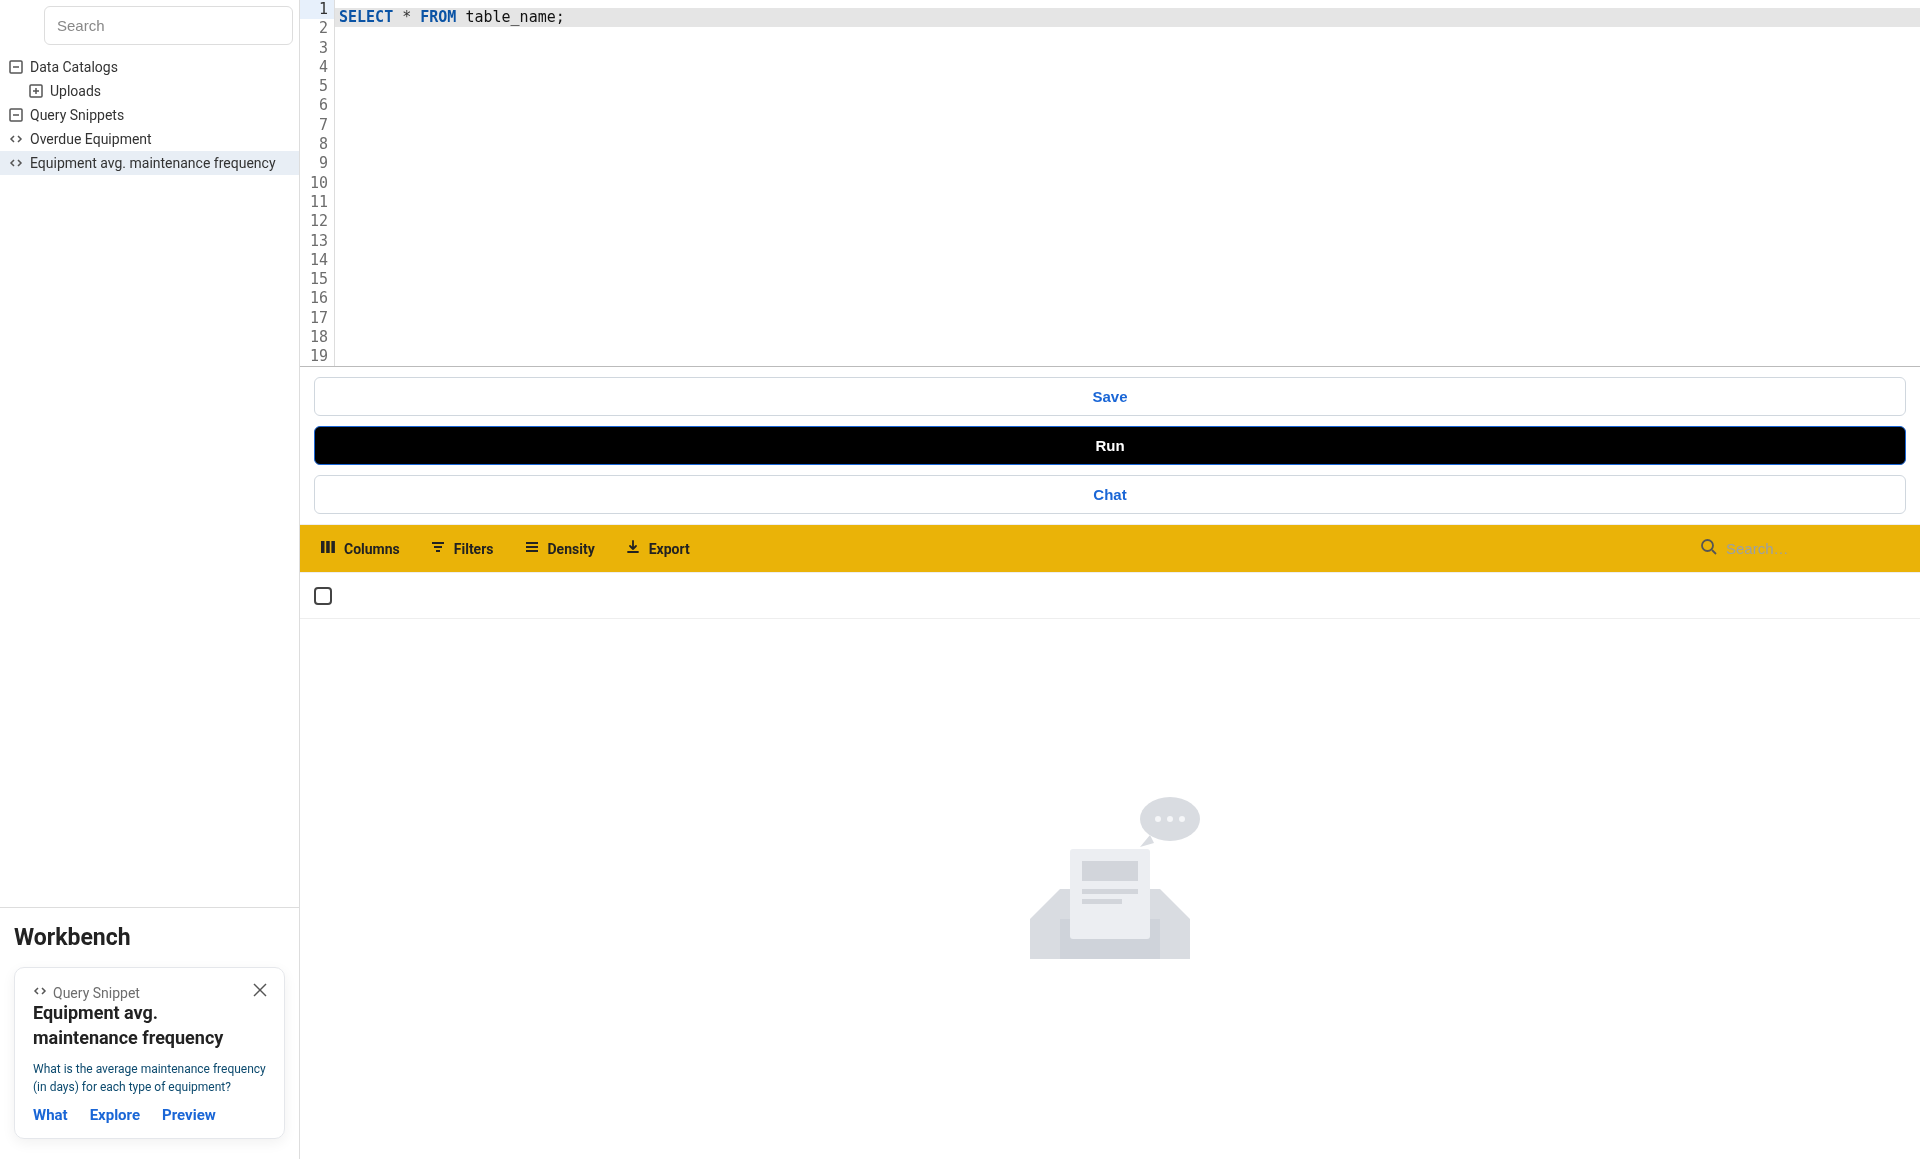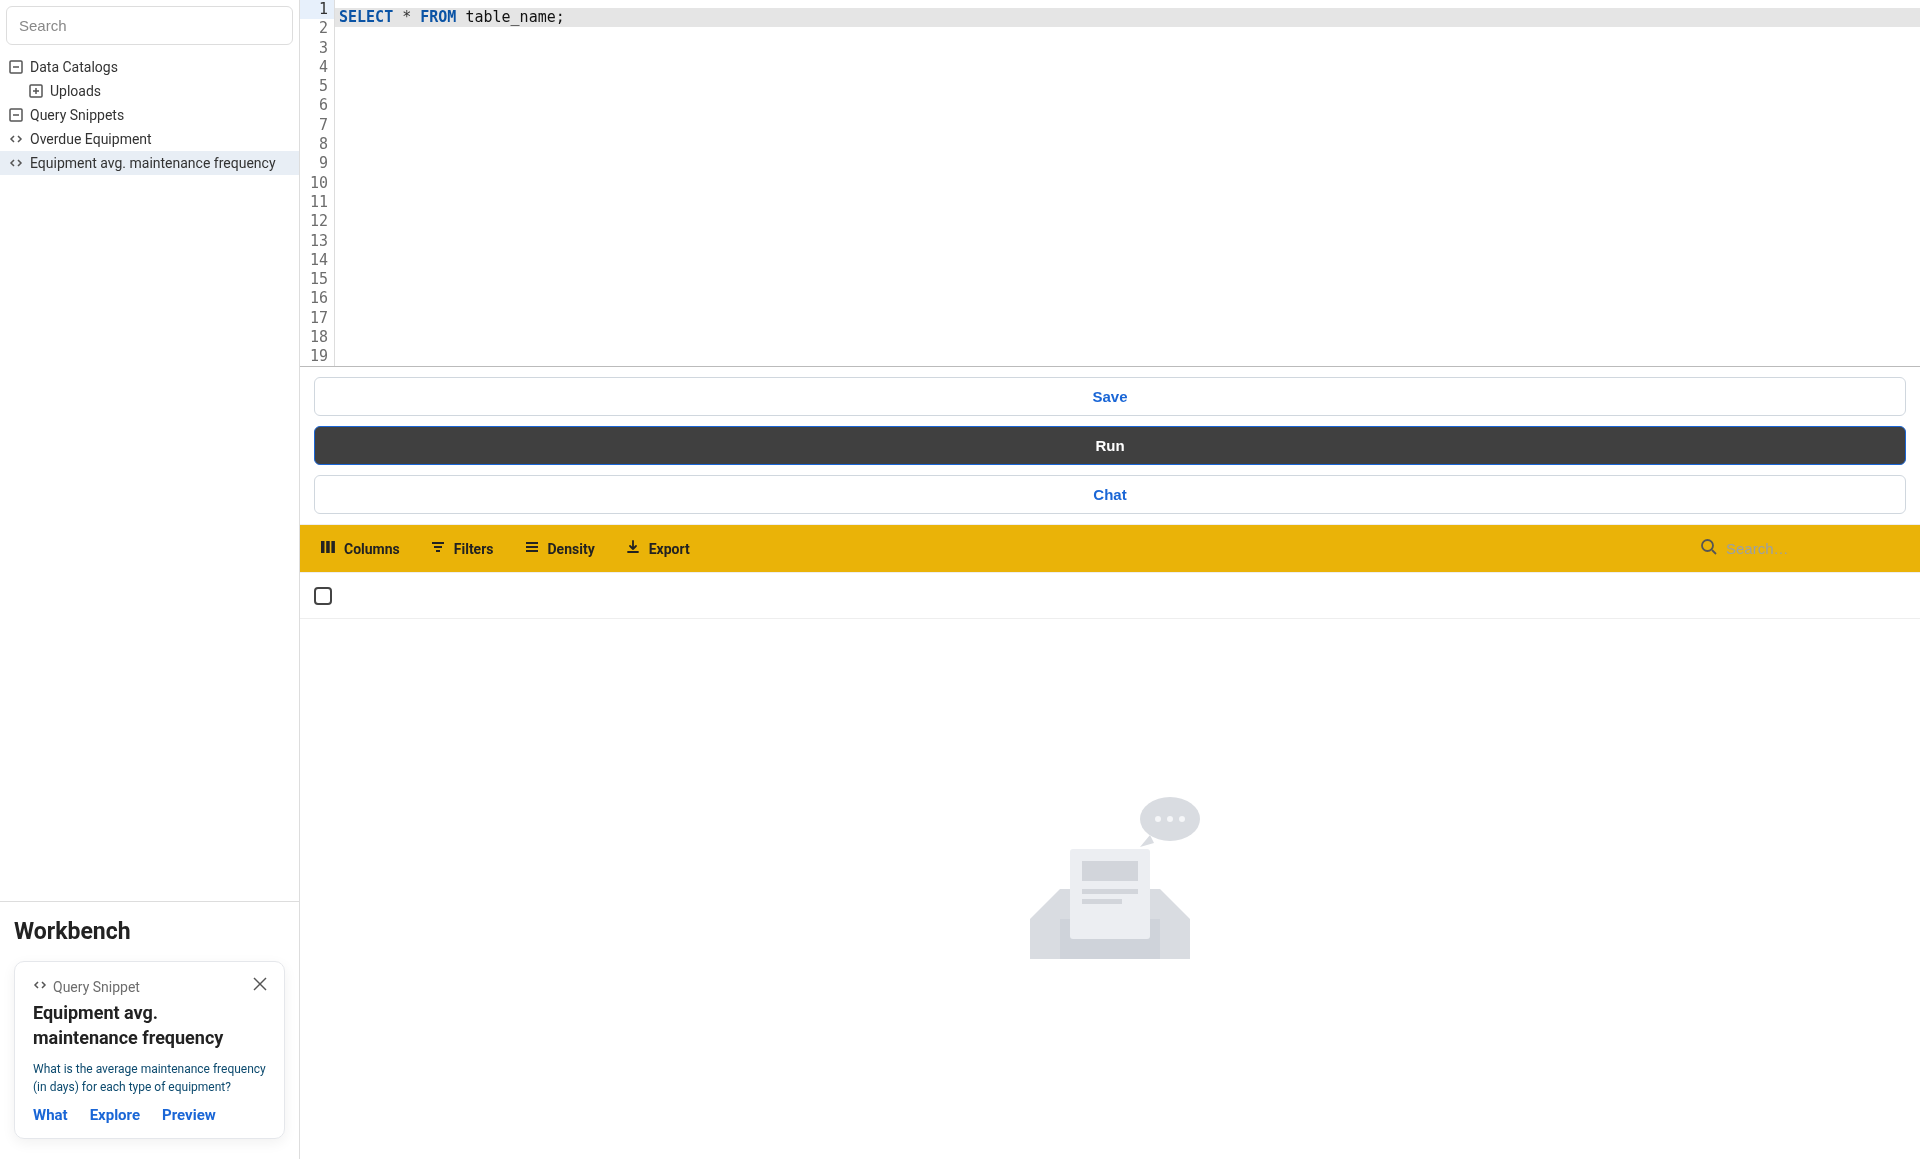--- a/index.html
+++ b/index.html
@@ -1,55 +1,55 @@
 <!DOCTYPE html>
 <html><head>
 <meta charset="utf-8">
 <style>
   * { box-sizing: border-box; margin: 0; padding: 0; }
   body { font-family: -apple-system, BlinkMacSystemFont, "Segoe UI", Roboto, Helvetica, Arial, sans-serif; font-size: 14px; color: #222; background: #fff; }
   .app { display: flex; height: 100vh; width: 100%; }
   .sidebar { width: 300px; min-width: 300px; display: flex; flex-direction: column; border-right: 1px solid #ddd; }
-  .sidebar-top { padding: 6px; }
+  .sidebar-top { padding: 6px; margin-left: 38px; }
   .search-box { width: 100%; border: 1px solid #ddd; border-radius: 6px; padding: 10px 12px; font-size: 15px; color: #333; }
   .search-box::placeholder { color: #888; }
   .tree { flex: 1; padding: 4px 0; overflow: auto; }
   .tree-row { display: flex; align-items: center; height: 24px; padding: 0 8px; cursor: pointer; font-size: 14px; color: #333; }
   .tree-row.selected { background: #e8eef5; }
   .tree-toggle { width: 16px; height: 16px; margin-right: 6px; display: flex; align-items: center; justify-content: center; }
   .tree-toggle svg, .tree-icon svg { display: block; }
   .tree-icon { width: 16px; height: 16px; margin-right: 6px; display: flex; align-items: center; justify-content: center; }
   .indent-1 { padding-left: 28px; }
   .indent-2 { }
   .sidebar-bottom { border-top: 1px solid #ddd; padding: 16px 14px 20px 14px; overflow: auto; }
   .workbench-title { font-size: 23px; font-weight: 700; margin-bottom: 16px; }
   .card { position: relative; border: 1px solid #e5e7eb; border-radius: 10px; padding: 16px 18px 14px 18px; box-shadow: 0 4px 14px rgba(0,0,0,.06); }
   .card-close { position: absolute; top: 8px; right: 10px; width: 28px; height: 28px; display: flex; align-items: center; justify-content: center; cursor: pointer; color: #555; font-size: 20px; }
-  .card-kicker { display: flex; align-items: center; gap: 6px; color: #6d6d6d; font-size: 14px; margin-bottom: 6px; }
+  .card-kicker { display: flex; align-items: center; gap: 6px; color: #6d6d6d; font-size: 14px; margin-bottom: 0; }
   .card-title { font-size: 18px; font-weight: 700; line-height: 1.35; margin-bottom: 10px; }
   .card-desc { font-size: 12px; color: #0c4a6e; line-height: 1.5; margin-bottom: 10px; }
   .card-actions { display: flex; gap: 22px; }
   .card-action { color: #1a66d6; font-weight: 700; font-size: 15px; cursor: pointer; }
 
   .main { flex: 1; display: flex; flex-direction: column; min-width: 0; }
   .editor-wrap { display: flex; height: 367px; border-bottom: 1px solid #bbb; }
   .gutter { width: 35px; background: #fff; border-right: 1px solid #ddd; text-align: right; color: #6d6d6d; font-family: Menlo, Consolas, monospace; font-size: 15px; line-height: 19.3px; padding-top: 0; }
   .gutter .ln { padding-right: 6px; }
   .gutter .ln.active { background: #e7f0fb; color: #333; }
   .code-area { flex: 1; font-family: Menlo, Consolas, monospace; font-size: 15px; line-height: 19.3px; position: relative; }
   .code-line { height: 19.3px; padding-left: 4px; white-space: pre; }
   .code-line.active { background: #e5e5e5; margin-top: 8px; }
   .kw-select { color: #0a53a5; font-weight: 600; }
   .kw-star { color: #333; }
   .kw-from { color: #0a53a5; font-weight: 600; }
   .kw-ident { color: #111; }
 
   .actionbar { display: flex; justify-content: flex-end; gap: 10px; padding: 10px 14px; flex-direction: column; }
   .btn { border: 1px solid #d0d7de; background: #fff; border-radius: 6px; padding: 10px 16px; font-size: 15px; font-weight: 600; cursor: pointer; color: #1a66d6; }
-  .btn.primary { background: #404040; color: #fff; border-color: #1a66d6; }
+  .btn.primary { background: #000000; color: #fff; border-color: #1a66d6; }
 
   .toolbar { display: flex; align-items: center; padding: 6px 14px; border-top: 1px solid #eee; border-bottom: 1px solid #eee; background: #eab308; gap: 18px; }
   .tb-item { display: flex; align-items: center; gap: 8px; font-weight: 700; font-size: 14px; padding: 8px 6px; cursor: pointer; }
   .tb-spacer { flex: 1; }
   .tb-search { display: flex; align-items: center; gap: 8px; color: #777; }
   .tb-search input { border: none; background: transparent; outline: none; font-size: 15px; width: 180px; }
   .tb-search input::placeholder { color: #9aa0a6; }
 
   .grid-header { display: flex; align-items: center; height: 46px; padding: 0 14px; border-bottom: 1px solid #eee; }
   .checkbox { width: 18px; height: 18px; border: 2px solid #444; border-radius: 4px; cursor: pointer; }

